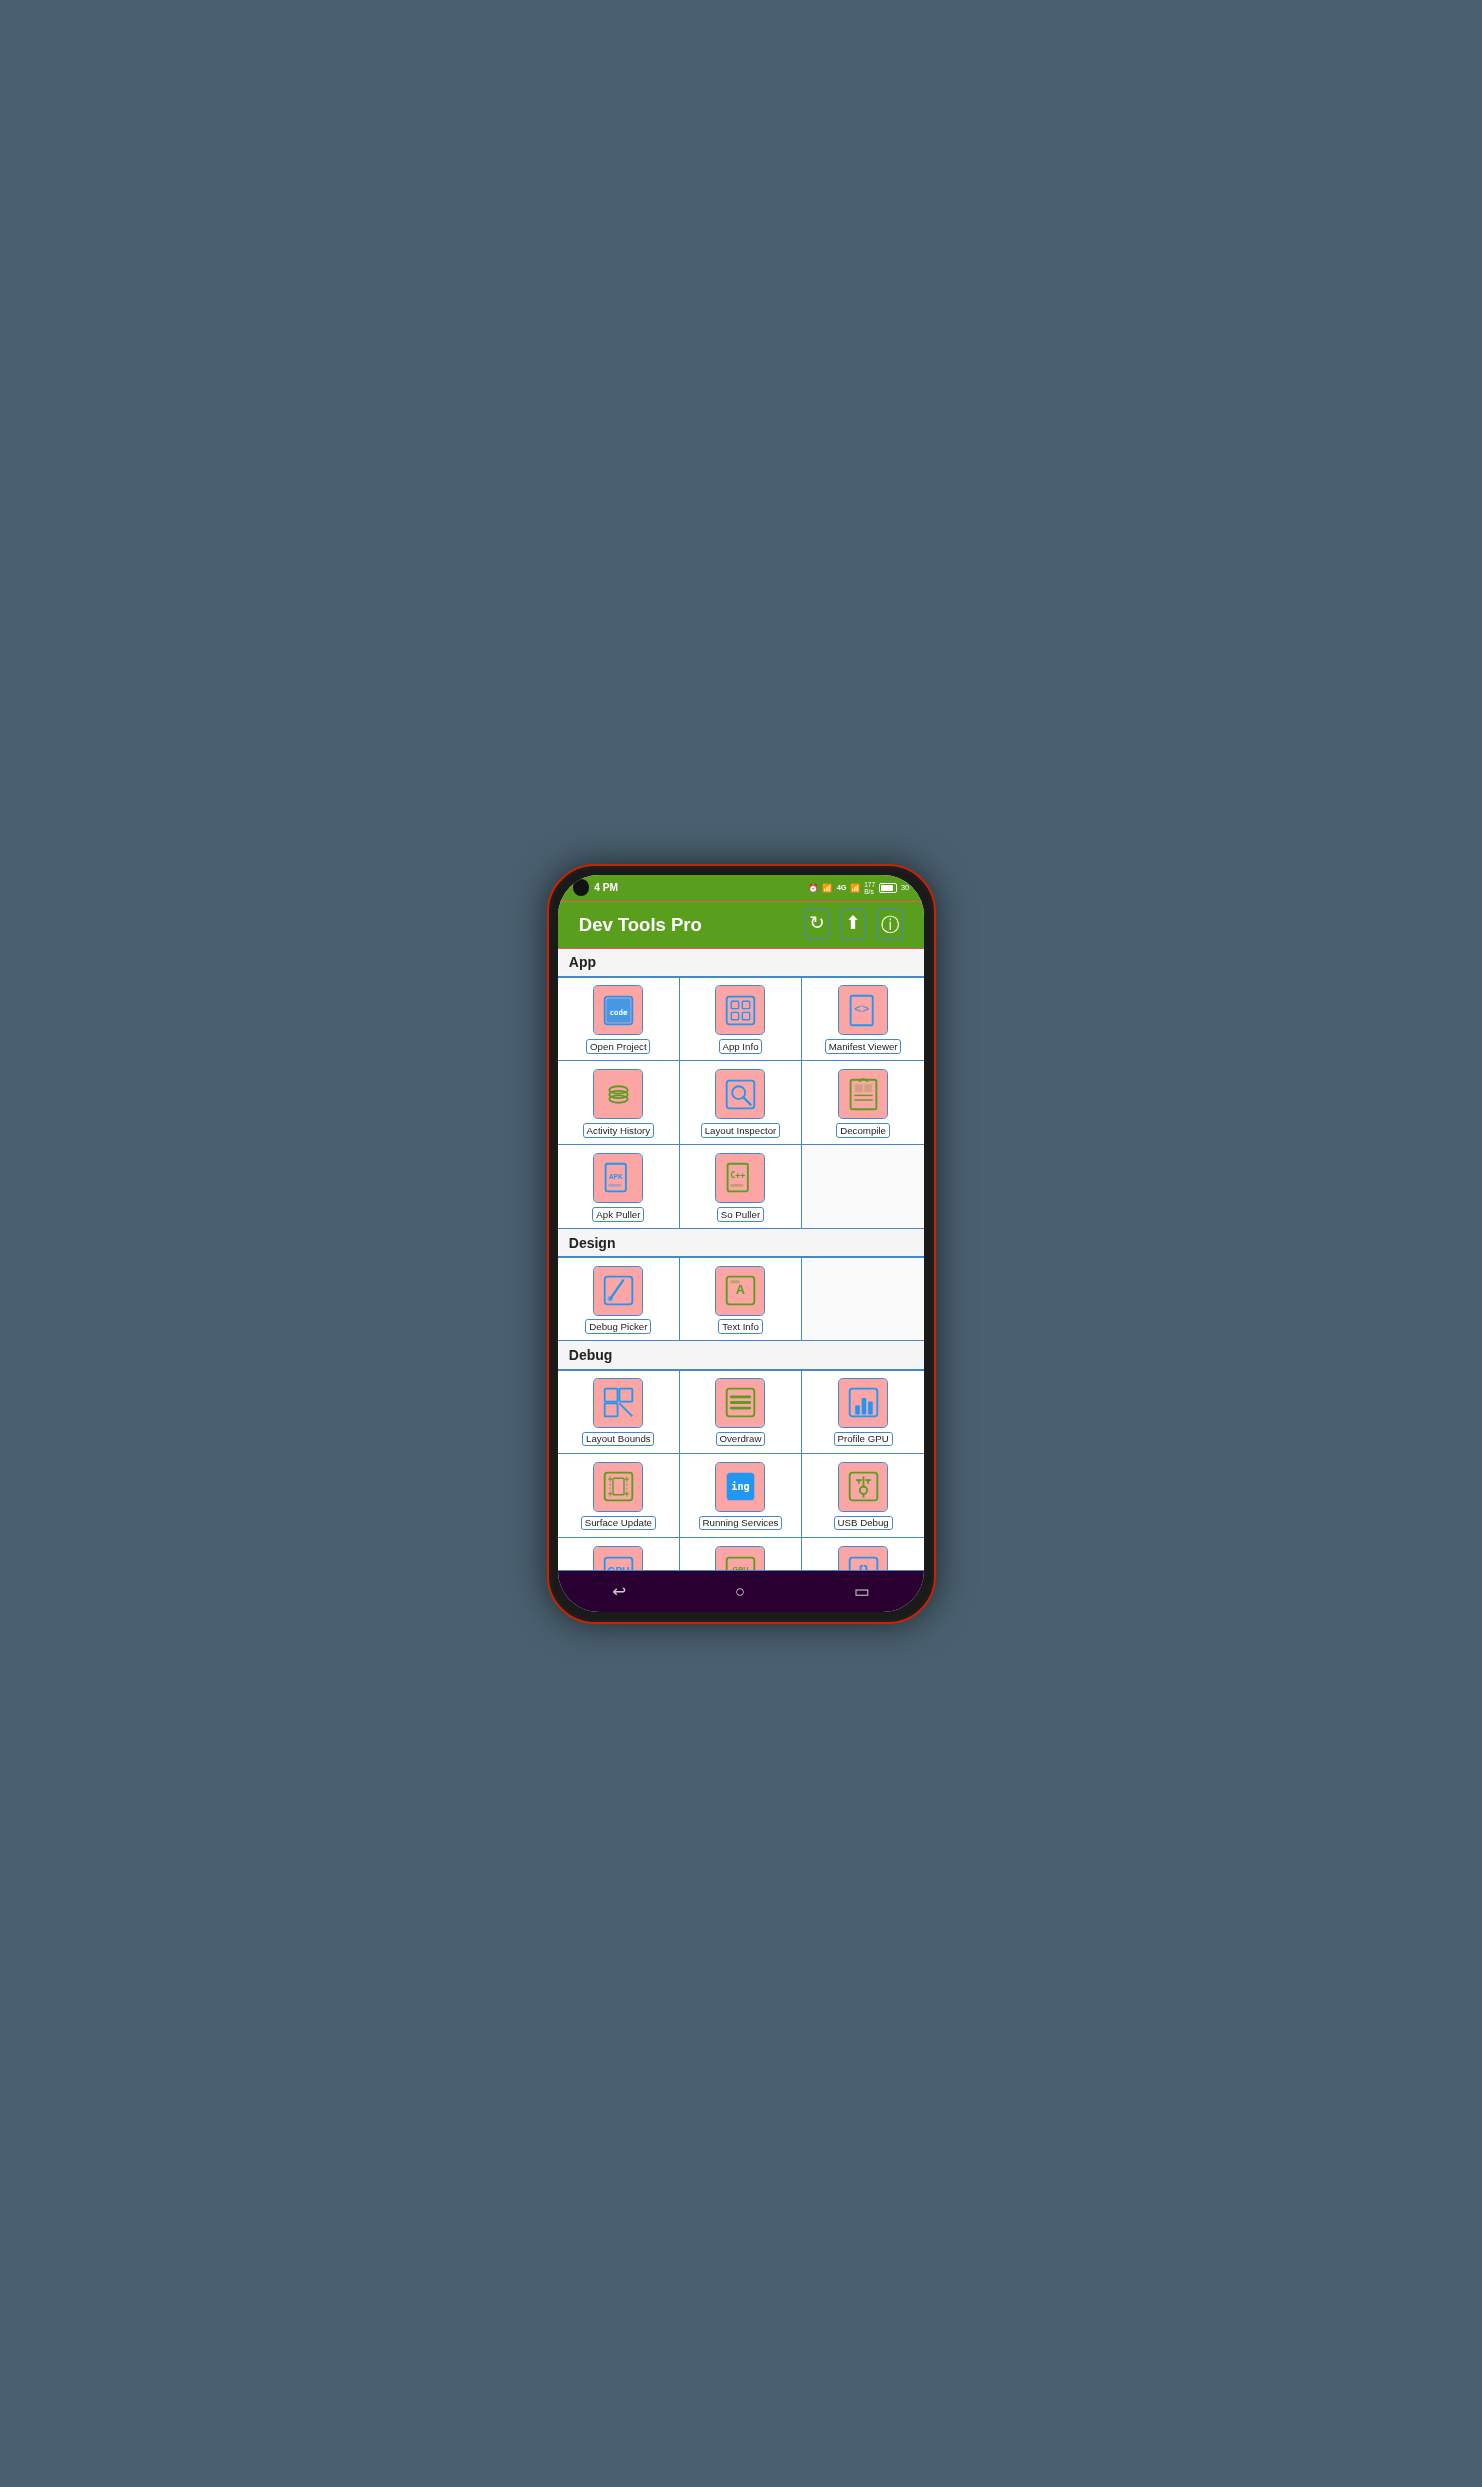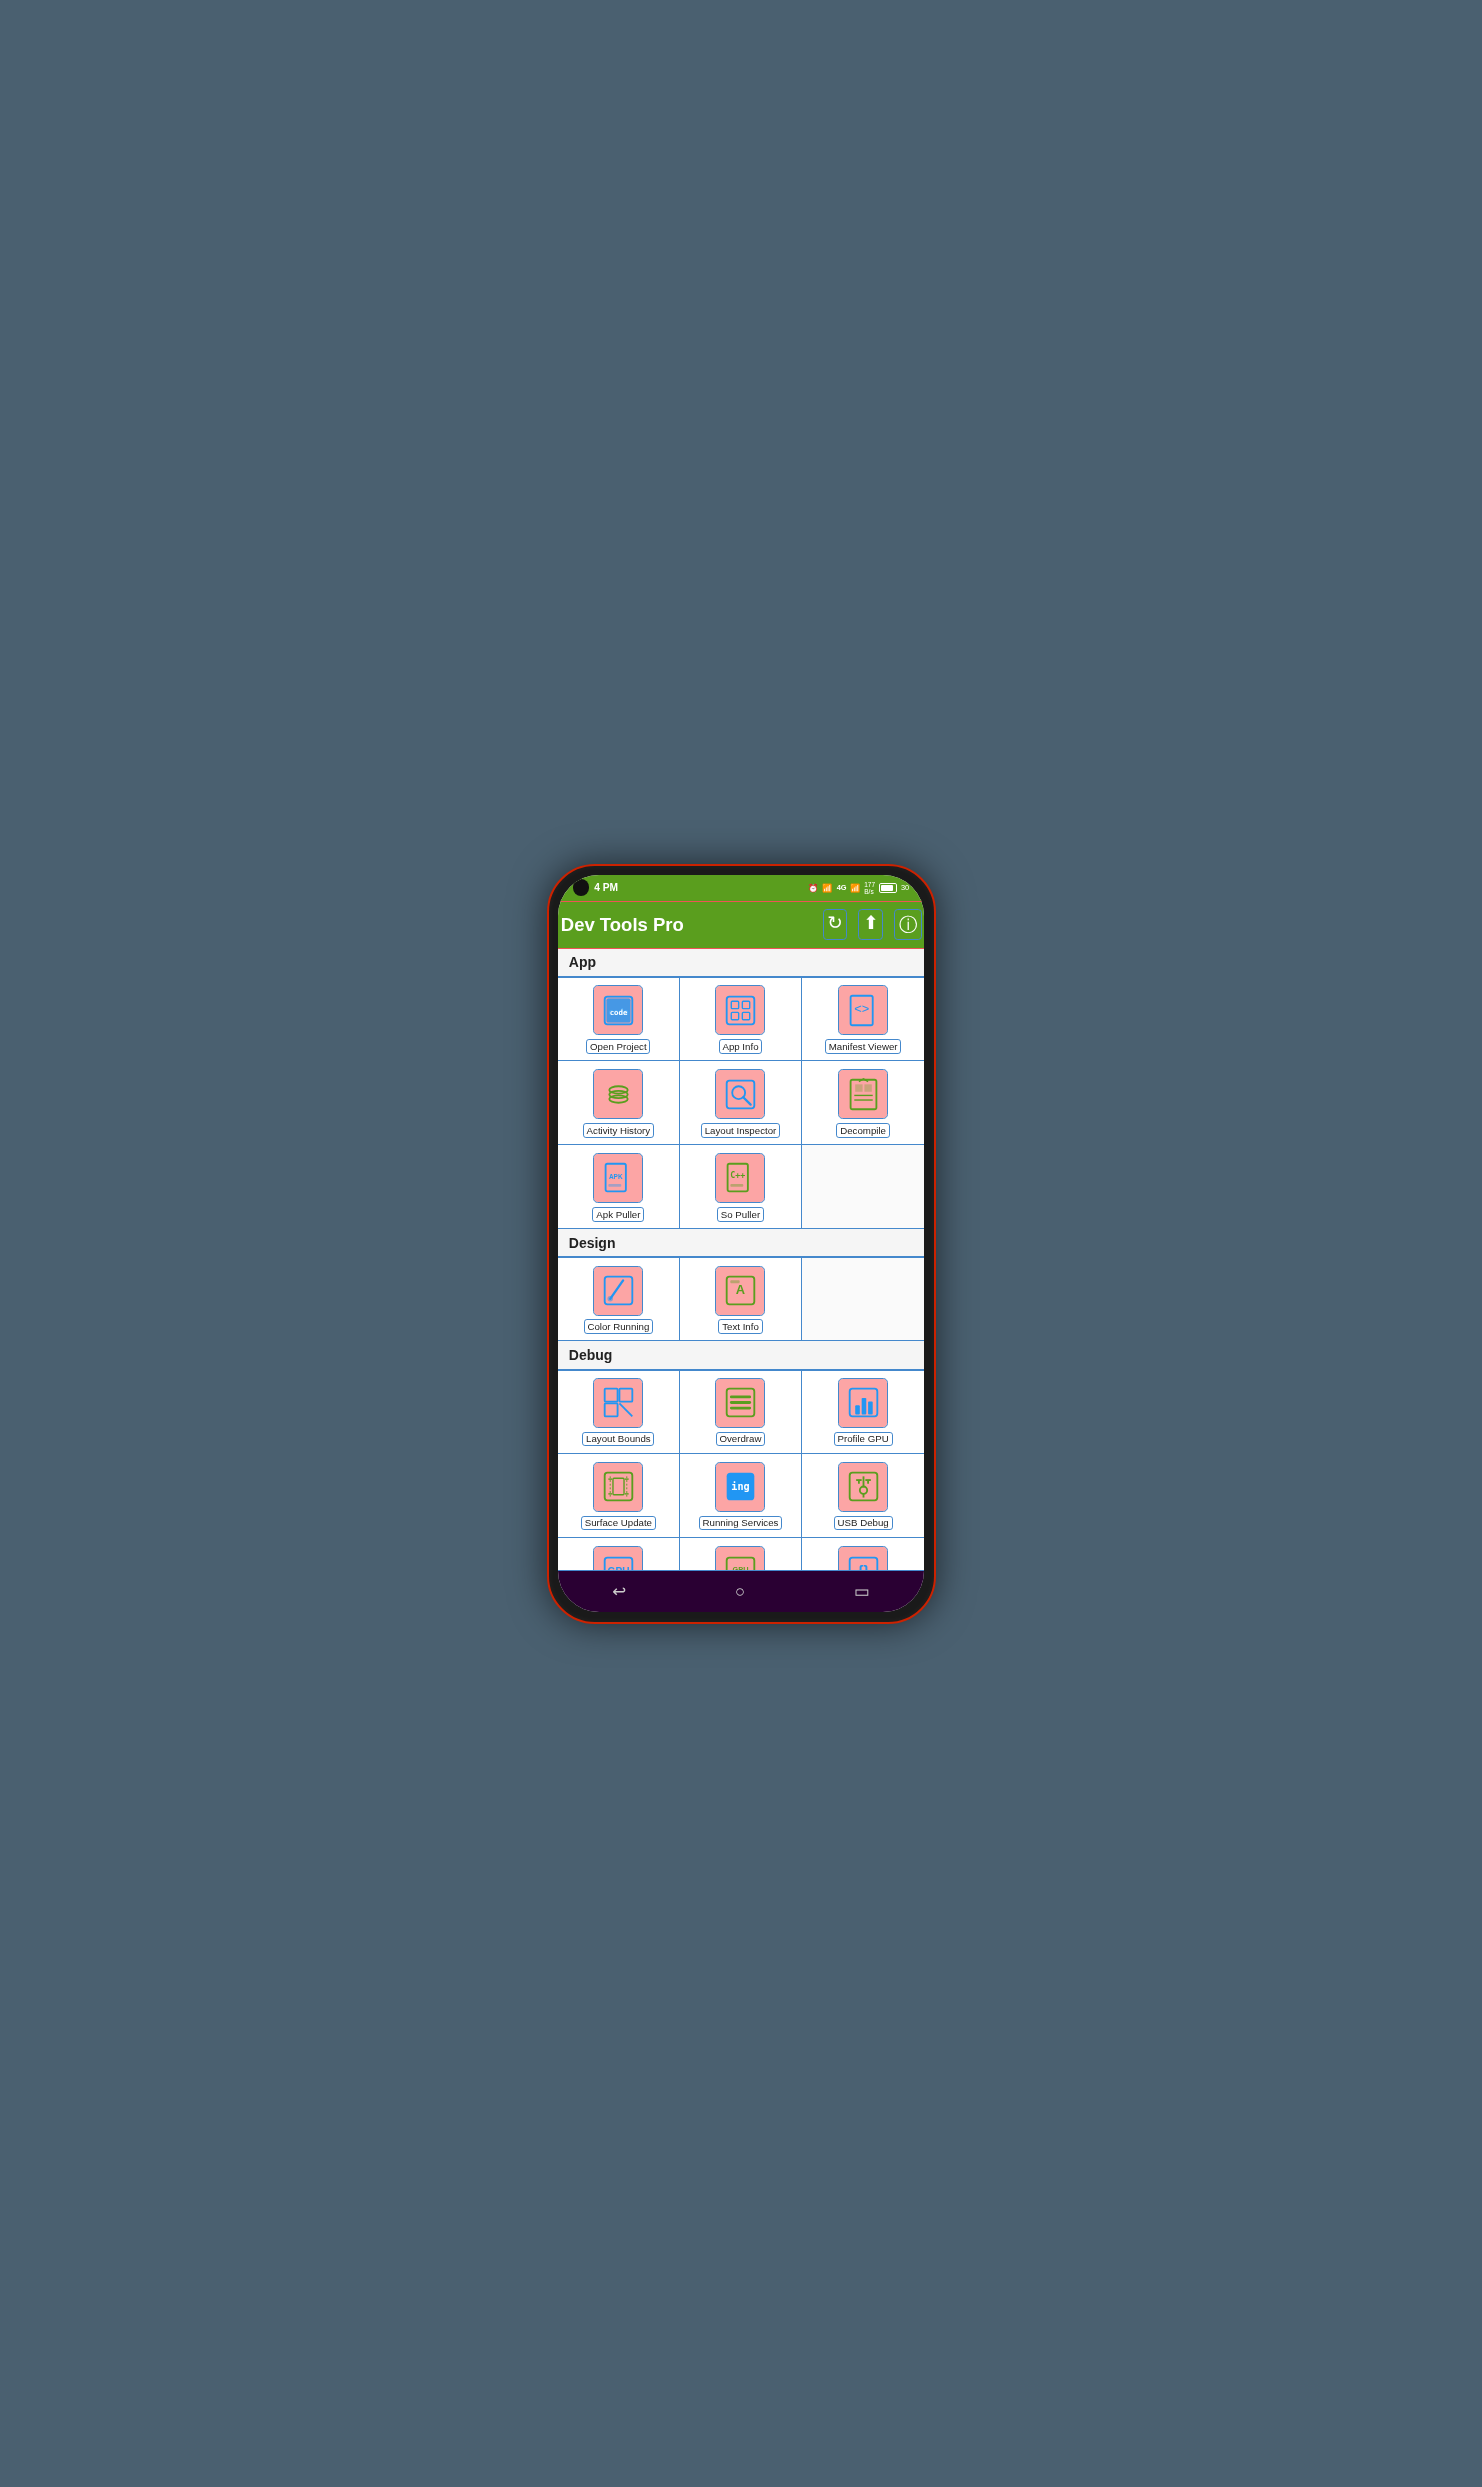--- a/index.html
+++ b/index.html
@@ -78,21 +78,21 @@
       width: 85%;
       border-radius: 0.9px;
     }
 
     
     .toolbar {
       background: #5a9e1e;
       height: 48px;
       display: flex;
       align-items: center;
-      padding: 0 3px;
+      padding: 0 21px;
       flex-shrink: 0;
       outline: 1.4px solid #e55;
       gap: 7.4px;
     }
     .toolbar-title {
       color: #fff;
       font-size: 18.5px;
       font-weight: bold;
       flex: 1;
     }
@@ -324,21 +324,21 @@
 
       <div class="grid-row">
         <div class="grid-cell">
           <div class="cell-icon">
             <svg width="35" height="35" viewBox="0 0 38 38">
               <rect x="4" y="4" width="30" height="30" rx="3" fill="none" stroke="#2196F3" stroke-width="2"></rect>
               <line x1="24" y1="8" x2="10" y2="28" stroke="#2196F3" stroke-width="2.5" stroke-linecap="round"></line>
               <circle cx="10" cy="28" r="3" fill="#2196F3" opacity="0.5"></circle>
             </svg>
           </div>
-          <span class="cell-label">Color Running</span>
+          <span class="cell-label">Debug Picker</span>
         </div>
         <div class="grid-cell">
           <div class="cell-icon">
             <svg width="35" height="35" viewBox="0 0 38 38">
               <rect x="4" y="4" width="30" height="30" rx="3" fill="none" stroke="#5a9e1e" stroke-width="2"></rect>
               <text x="19" y="23" text-anchor="middle" font-size="14" fill="#5a9e1e" font-weight="bold">A</text>
               <rect x="8" y="8" width="10" height="3" rx="1" fill="#5a9e1e" opacity="0.4"></rect>
             </svg>
           </div>
           <span class="cell-label">Text Info</span>

